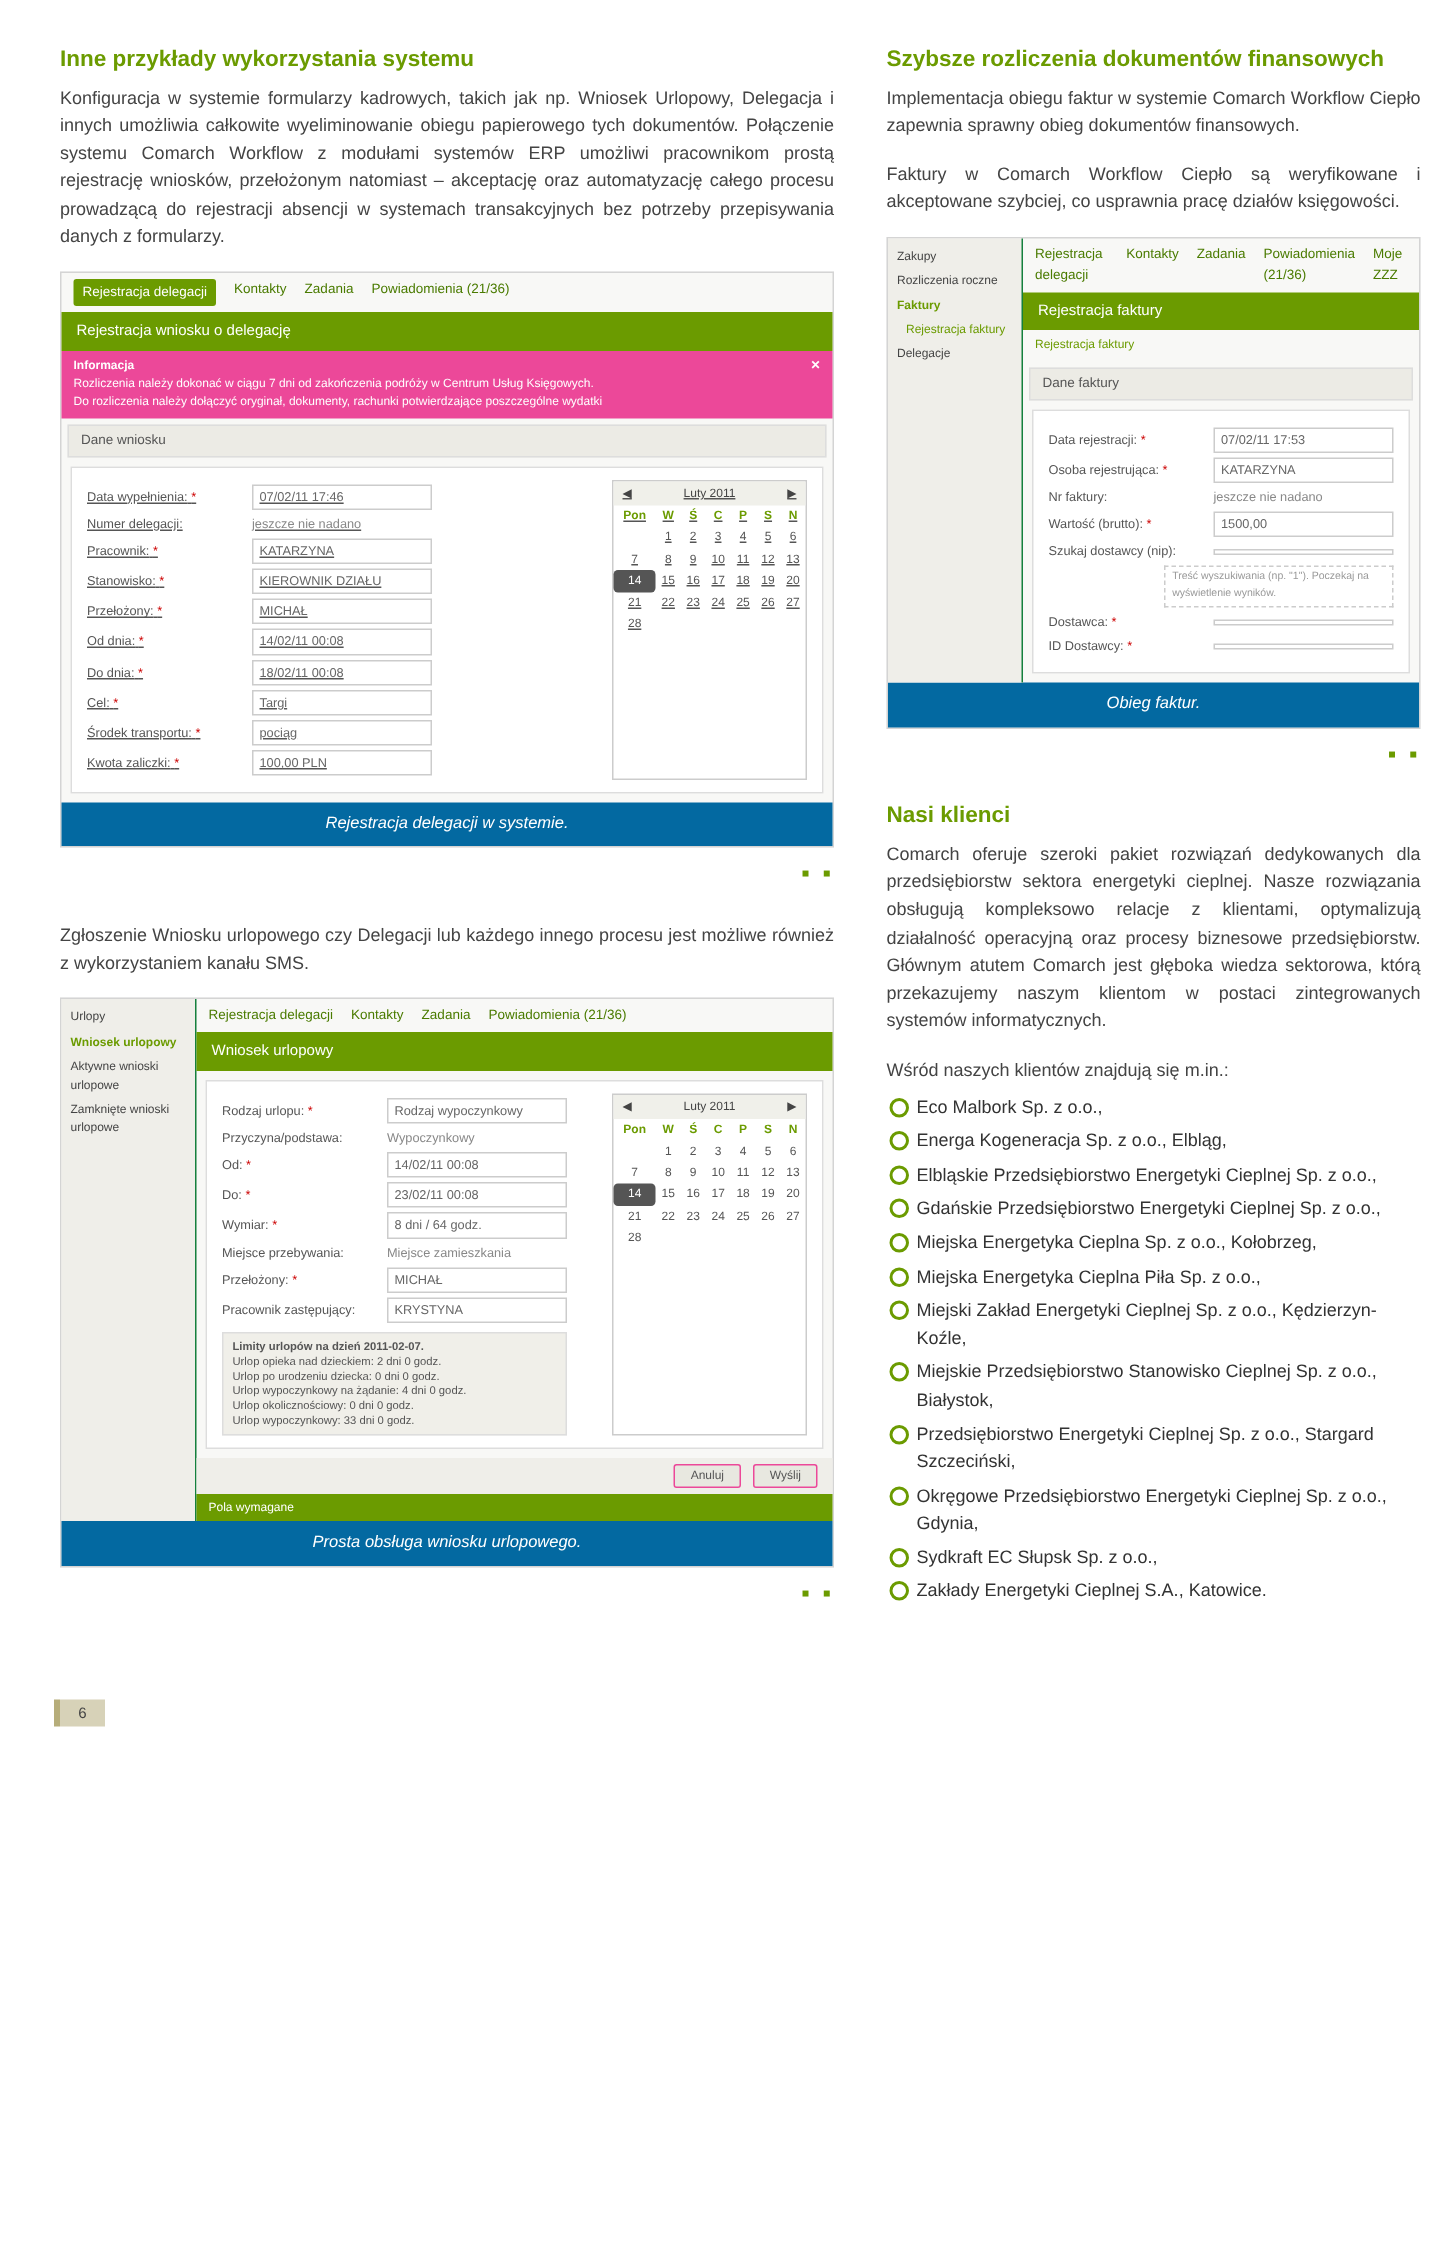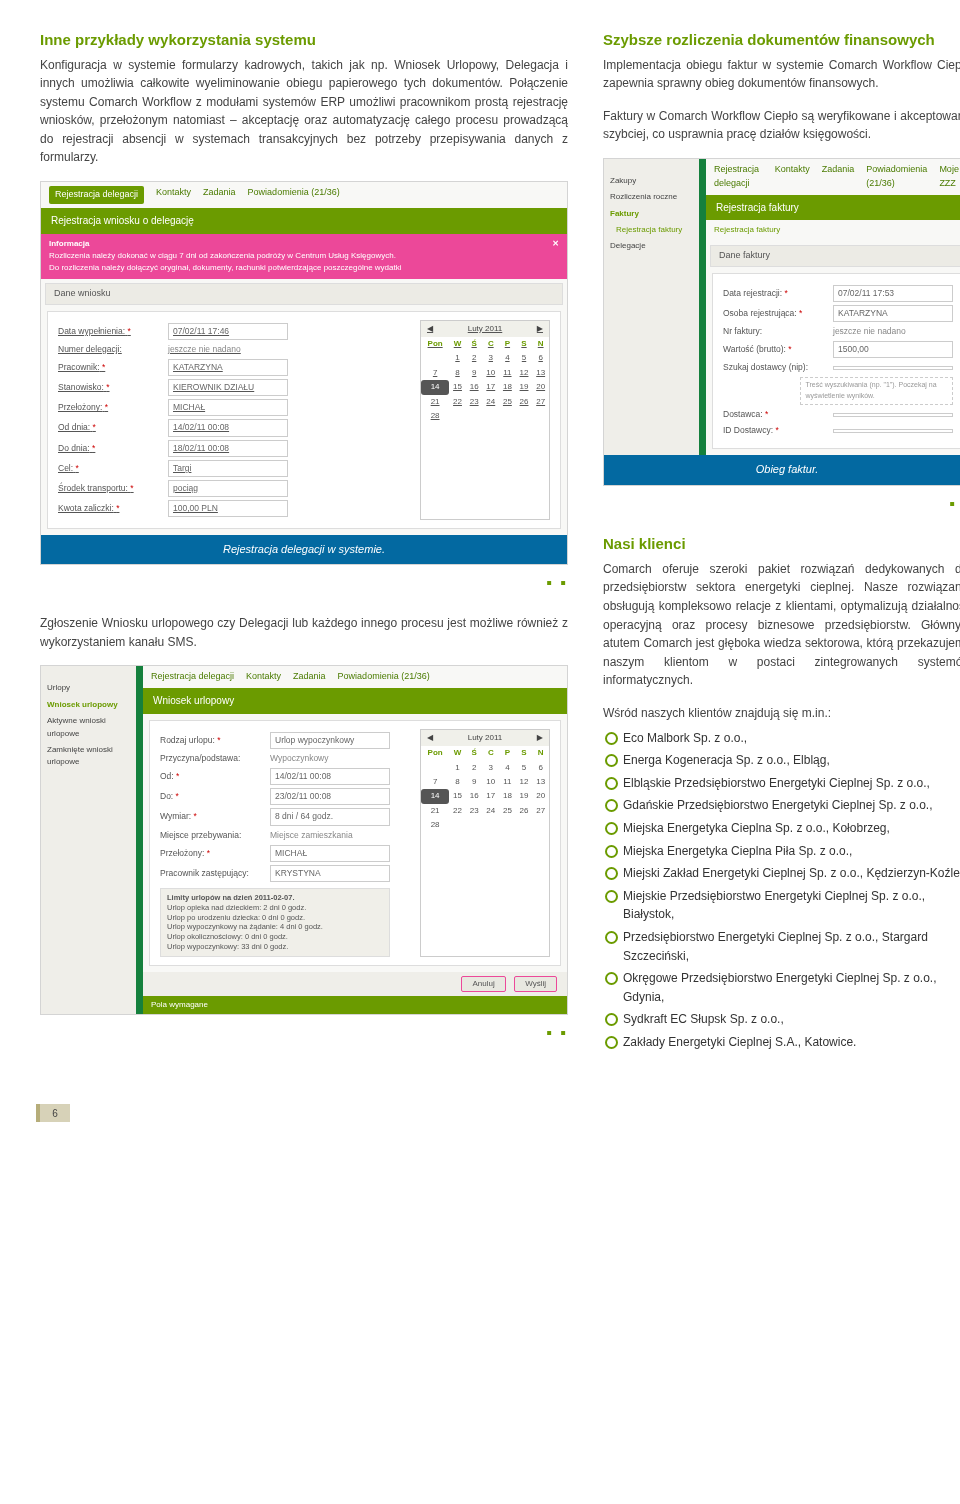--- a/index.html
+++ b/index.html
@@ -42,26 +42,26 @@
   .figure-caption-bar {
     background: #0369a1;
     color: #fff;
     text-align: center;
     padding: 6px 12px;
     font-style: italic;
     font-size: 11px;
   }
   .figure-inner { display: flex; }
   .figure-side {
-    width: 102px;
+    width: 90px;
     background: #efeee9;
-    padding: 16px 6px;
+    padding: 6px 6px;
     font-size: 8px;
     color: #6b9b00;
-    border-right: 7px solid #15803d;
+    border-right: 1px solid #15803d;
   }
   .figure-side-item { margin-bottom: 4px; }
   .figure-main { flex: 1; padding: 8px 10px; }
   .tabs { display: flex; gap: 12px; font-size: 9px; color: #4a7b00; margin-bottom: 4px;}
   .tabs .tab-active { background:#6b9b00; color:#fff; padding:2px 6px; border-radius:2px;}
   .form-row { display: flex; align-items: center; margin: 3px 0; font-size: 8.5px;}
   .form-row .lbl { width: 110px; color:#555;}
   .form-row .lbl .req { color:#c00;}
   .form-row .val {
     border:1px solid #ccc; background:#fff; padding:1px 4px; min-width:120px; color:#666; font-size:8.5px;
@@ -261,21 +261,21 @@
             <span>Rejestracja delegacji</span>
             <span>Kontakty</span>
             <span>Zadania</span>
             <span>Powiadomienia (21/36)</span>
           </div>
           <div class="figure-green-bar">Wniosek urlopowy</div>
           <div class="dane-box" style="display:flex; gap:24px;">
             <div style="flex:1;">
               <div class="form-row">
                   <span class="lbl"><span>Rodzaj urlopu:</span> <span class="req">*</span></span>
-                  <span class="val">Urlop wypoczynkowy</span>
+                  <span class="val">Rodzaj wypoczynkowy</span>
                 </div>
               <div class="form-row">
                   <span class="lbl">Przyczyna/podstawa:</span>
                   <span style="color:#888;">Wypoczynkowy</span>
                 </div>
               <div class="form-row">
                   <span class="lbl"><span>Od:</span> <span class="req">*</span></span>
                   <span class="val">14/02/11 00:08</span>
                 </div>
               <div class="form-row">
@@ -373,20 +373,21 @@
                 </table>
             </div>
           </div>
           <div class="btn-row">
             <span class="btn">Anuluj</span>
             <span class="btn">Wyślij</span>
           </div>
           <div style="background:#6b9b00;color:#fff;font-size:8px;padding:3px 8px;">Pola wymagane</div>
         </div>
       </div>
+      <div class="figure-caption-bar">Prosta obsługa wniosku urlopowego.</div>
     </div>
     <div class="dots">▪ ▪</div>
   </div>
 
   <div class="col">
     <h3 class="section">Szybsze rozliczenia dokumentów finansowych</h3>
     <p class="body-text">Implementacja obiegu faktur w systemie Comarch Workflow Ciepło zapewnia sprawny obieg dokumentów finansowych.</p>
     <p class="body-text">Faktury w Comarch Workflow Ciepło są weryfikowane i akceptowane szybciej, co usprawnia pracę działów księgowości.</p>
 
     <div class="figure">
@@ -454,21 +455,21 @@
 
     <p class="body-text" style="margin-bottom:6px;">Wśród naszych klientów znajdują się m.in.:</p>
     <ul class="bullets">
       <li>Eco Malbork Sp. z o.o.,</li>
       <li>Energa Kogeneracja Sp. z o.o., Elbląg,</li>
       <li>Elbląskie Przedsiębiorstwo Energetyki Cieplnej Sp. z o.o.,</li>
       <li>Gdańskie Przedsiębiorstwo Energetyki Cieplnej Sp. z o.o.,</li>
       <li>Miejska Energetyka Cieplna Sp. z o.o., Kołobrzeg,</li>
       <li>Miejska Energetyka Cieplna Piła Sp. z o.o.,</li>
       <li>Miejski Zakład Energetyki Cieplnej Sp. z o.o., Kędzierzyn-Koźle,</li>
-      <li>Miejskie Przedsiębiorstwo Energetyki Cieplnej Sp. z o.o., Białystok,</li>
+      <li>Miejskie Przedsiębiorstwo Stanowisko Cieplnej Sp. z o.o., Białystok,</li>
       <li>Przedsiębiorstwo Energetyki Cieplnej Sp. z o.o., Stargard Szczeciński,</li>
       <li>Okręgowe Przedsiębiorstwo Energetyki Cieplnej Sp. z o.o., Gdynia,</li>
       <li>Sydkraft EC Słupsk Sp. z o.o.,</li>
       <li>Zakłady Energetyki Cieplnej S.A., Katowice.</li>
     </ul>
   </div>
 </div>
 
 <div class="page-num">6</div>
 

